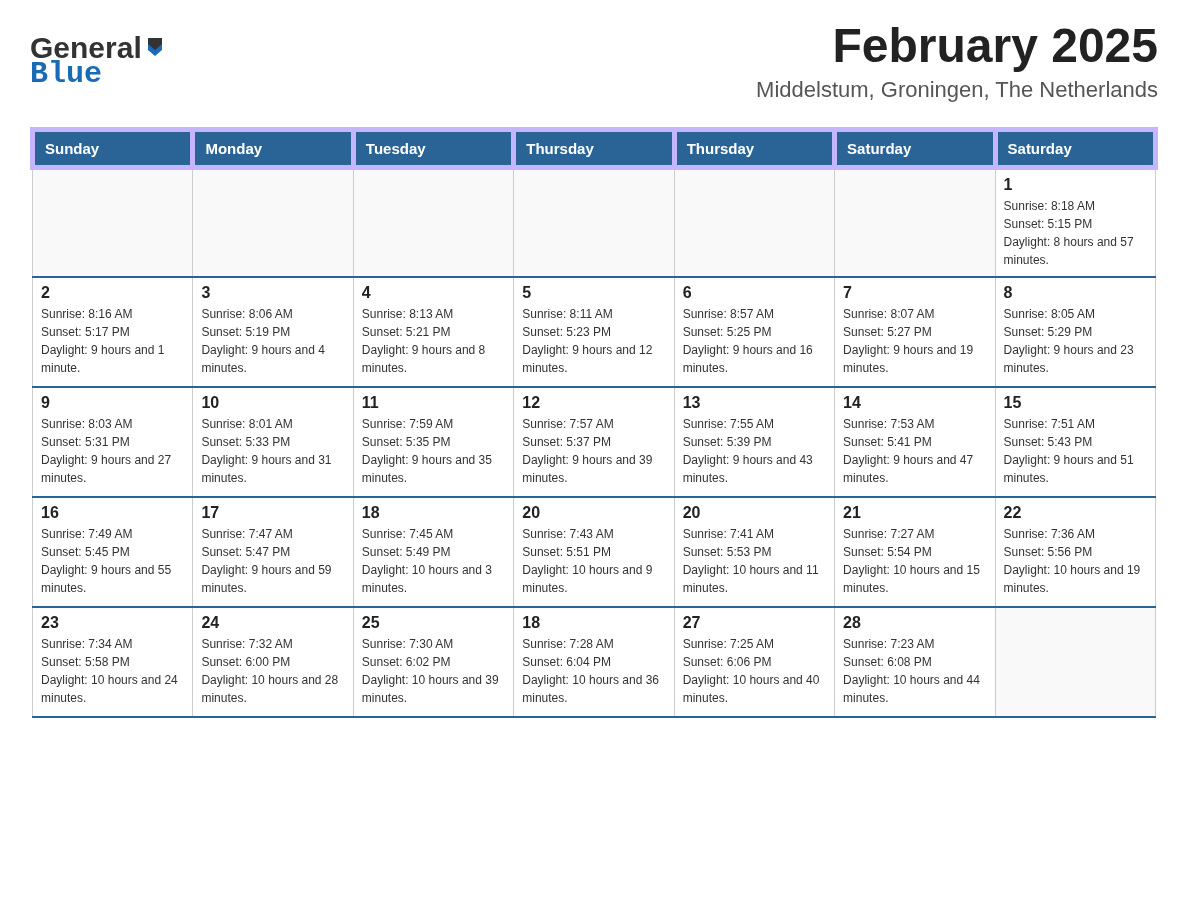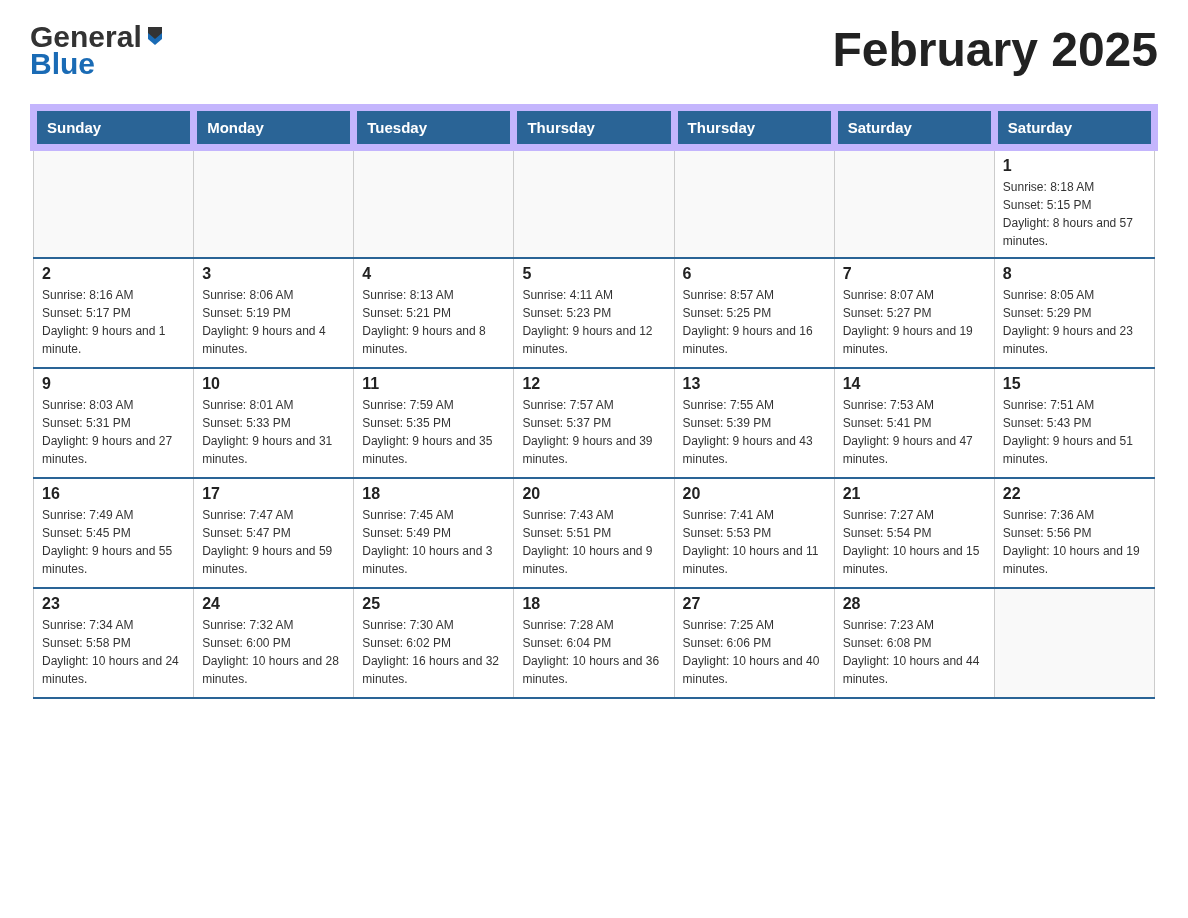--- a/index.html
+++ b/index.html
@@ -40,21 +40,21 @@
       width: 100%;
       border-collapse: collapse;
       margin-top: 10px;
     }
     .calendar thead tr th {
       background-color: #2a6496;
       color: #fff;
       font-size: 15px;
       font-weight: bold;
       padding: 8px 10px;
-      border: 7px solid #c4b5fd;
+      border: 5px solid #c4b5fd;
       text-align: left;
     }
     .calendar tbody tr td {
       border: 1px solid #ccc;
       vertical-align: top;
       padding: 6px 8px;
       width: 14.28%;
       min-height: 100px;
       height: 110px;
     }
@@ -82,24 +82,25 @@
 
 <div class="header">
   <div class="logo">
     <div style="display:flex; align-items:center;">
       <span style="font-size:30px; font-weight:bold; color:#333;">General</span>
       <svg width="22" height="22" viewBox="0 0 22 22" style="margin-left:2px; margin-bottom:2px;">
         <polygon points="4,4 18,4 18,14 11,20 4,14" fill="#1a6bb5"></polygon>
         <polygon points="8,2 18,2 18,8 11,14 4,8 4,2" fill="#333"></polygon>
       </svg>
     </div>
-    <span style="font-size:30px; font-weight:bold; color:#1a6bb5; margin-top:-6px; margin-left:0px;">Blue</span>
+    <span style="font-size:30px; font-weight:bold; color:#1a6bb5; margin-top:-6px; margin-left:0px;font-family:Liberation Mono, monospace;">Blue</span>
   </div>
   <div class="title-section">
     <div class="month-title">February 2025</div>
+    <div class="location-title">Middelstum, Groningen, The Netherlands</div>
   </div>
 </div>
 
 <table class="calendar">
   <thead>
     <tr>
       <th>Sunday</th>
       <th>Monday</th>
       <th>Tuesday</th>
       <th>Thursday</th>
@@ -137,21 +138,21 @@
           <div class="day-info">Daylight: 9 hours and 4 minutes.</div>
         </td>
         <td>
           <span class="day-number">4</span>
           <div class="day-info">Sunrise: 8:13 AM</div>
           <div class="day-info">Sunset: 5:21 PM</div>
           <div class="day-info">Daylight: 9 hours and 8 minutes.</div>
         </td>
         <td>
           <span class="day-number">5</span>
-          <div class="day-info">Sunrise: 4:11 AM</div>
+          <div class="day-info">Sunrise: 8:11 AM</div>
           <div class="day-info">Sunset: 5:23 PM</div>
           <div class="day-info">Daylight: 9 hours and 12 minutes.</div>
         </td>
         <td>
           <span class="day-number">6</span>
           <div class="day-info">Sunrise: 8:57 AM</div>
           <div class="day-info">Sunset: 5:25 PM</div>
           <div class="day-info">Daylight: 9 hours and 16 minutes.</div>
         </td>
         <td>
@@ -265,21 +266,21 @@
         <td>
           <span class="day-number">24</span>
           <div class="day-info">Sunrise: 7:32 AM</div>
           <div class="day-info">Sunset: 6:00 PM</div>
           <div class="day-info">Daylight: 10 hours and 28 minutes.</div>
         </td>
         <td>
           <span class="day-number">25</span>
           <div class="day-info">Sunrise: 7:30 AM</div>
           <div class="day-info">Sunset: 6:02 PM</div>
-          <div class="day-info">Daylight: 16 hours and 32 minutes.</div>
+          <div class="day-info">Daylight: 10 hours and 39 minutes.</div>
         </td>
         <td>
           <span class="day-number">18</span>
           <div class="day-info">Sunrise: 7:28 AM</div>
           <div class="day-info">Sunset: 6:04 PM</div>
           <div class="day-info">Daylight: 10 hours and 36 minutes.</div>
         </td>
         <td>
           <span class="day-number">27</span>
           <div class="day-info">Sunrise: 7:25 AM</div>

